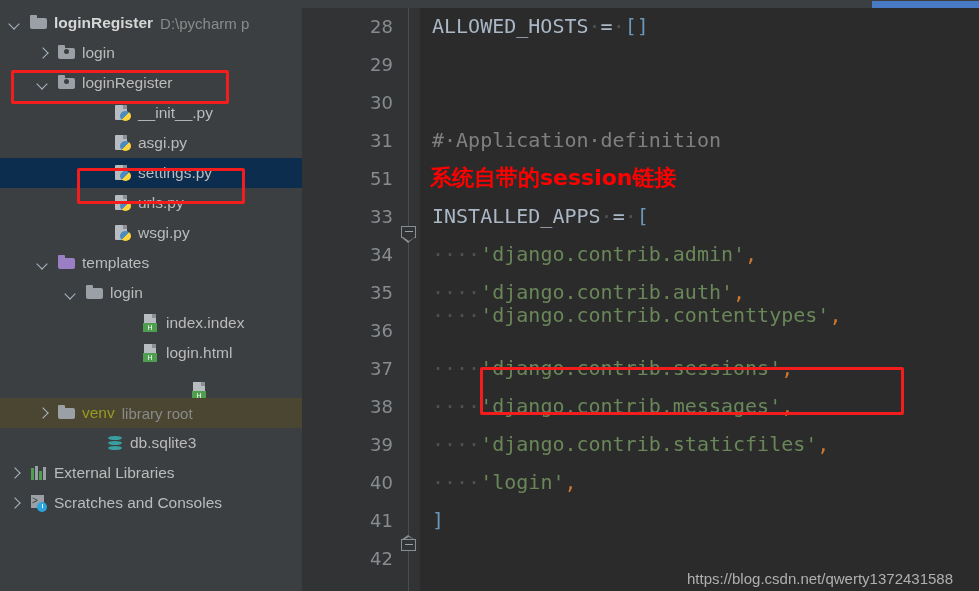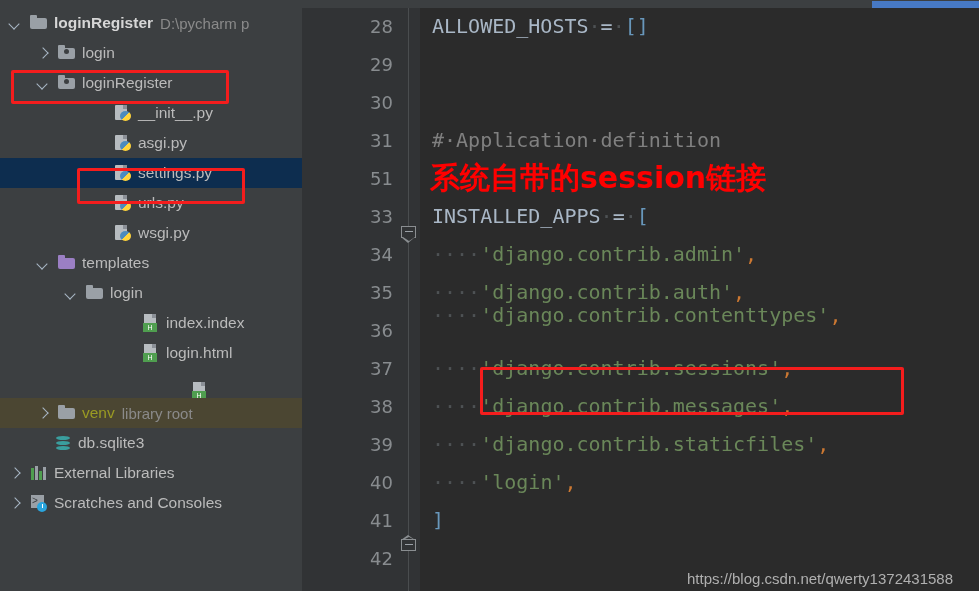--- a/index.html
+++ b/index.html
@@ -90,21 +90,21 @@
     font-family:"DejaVu Sans Mono","Liberation Mono",monospace;font-size:20px;}
   .code-line{position:absolute;left:12px;white-space:pre;height:38px;line-height:38px;}
   .tok-var{color:#a9b7c6;}
   .tok-op{color:#a9b7c6;}
   .tok-brk{color:#6897bb;}
   .tok-str{color:#6a8759;}
   .tok-comma{color:#cc7832;}
   .tok-comment{color:#808080;}
   .ws{color:#4e5254;}
 
-  .cn-annot{position:absolute;color:#ff0000;font-family:"DejaVu Sans","Liberation Sans",sans-serif;font-size:30px;font-weight:bold;white-space:nowrap;line-height:30px;}
+  .cn-annot{position:absolute;color:#ff0000;font-family:"DejaVu Sans","Liberation Sans",sans-serif;font-size:22px;font-weight:bold;white-space:nowrap;line-height:30px;}
 
   .watermark{position:absolute;color:#b0b0b0;font-family:"Liberation Sans",sans-serif;font-size:15px;white-space:nowrap;}
 </style>
 </head>
 <body>
 
 <div id="app">
 
   <div class="topstrip">
     <div class="scroll-thumb" style="left:872px;width:107px;"></div>
@@ -213,21 +213,21 @@
             <span class="tag">H</span>
           </span>
           <span class="label">register.html</span>
         </div>
         <div class="tree-row libroot" style="padding-left: 36px;">
           <span class="arrow right" style="margin-right: 8px;"></span>
           <span class="ico folder"></span>
           <span class="label olive">venv</span>
           <span class="sublabel">library root</span>
         </div>
-        <div class="tree-row" style="padding-left: 32px;">
+        <div class="tree-row" style="padding-left: 84px;">
           <span class="arrow none" style="margin-right: 8px;"></span>
           <span class="ico db">
             <span class="c1"></span>
             <span class="c2"></span>
             <span class="c3"></span>
           </span>
           <span class="label">db.sqlite3</span>
         </div>
         <div class="tree-row" style="padding-left: 8px;">
           <span class="arrow right" style="margin-right: 8px;"></span>

